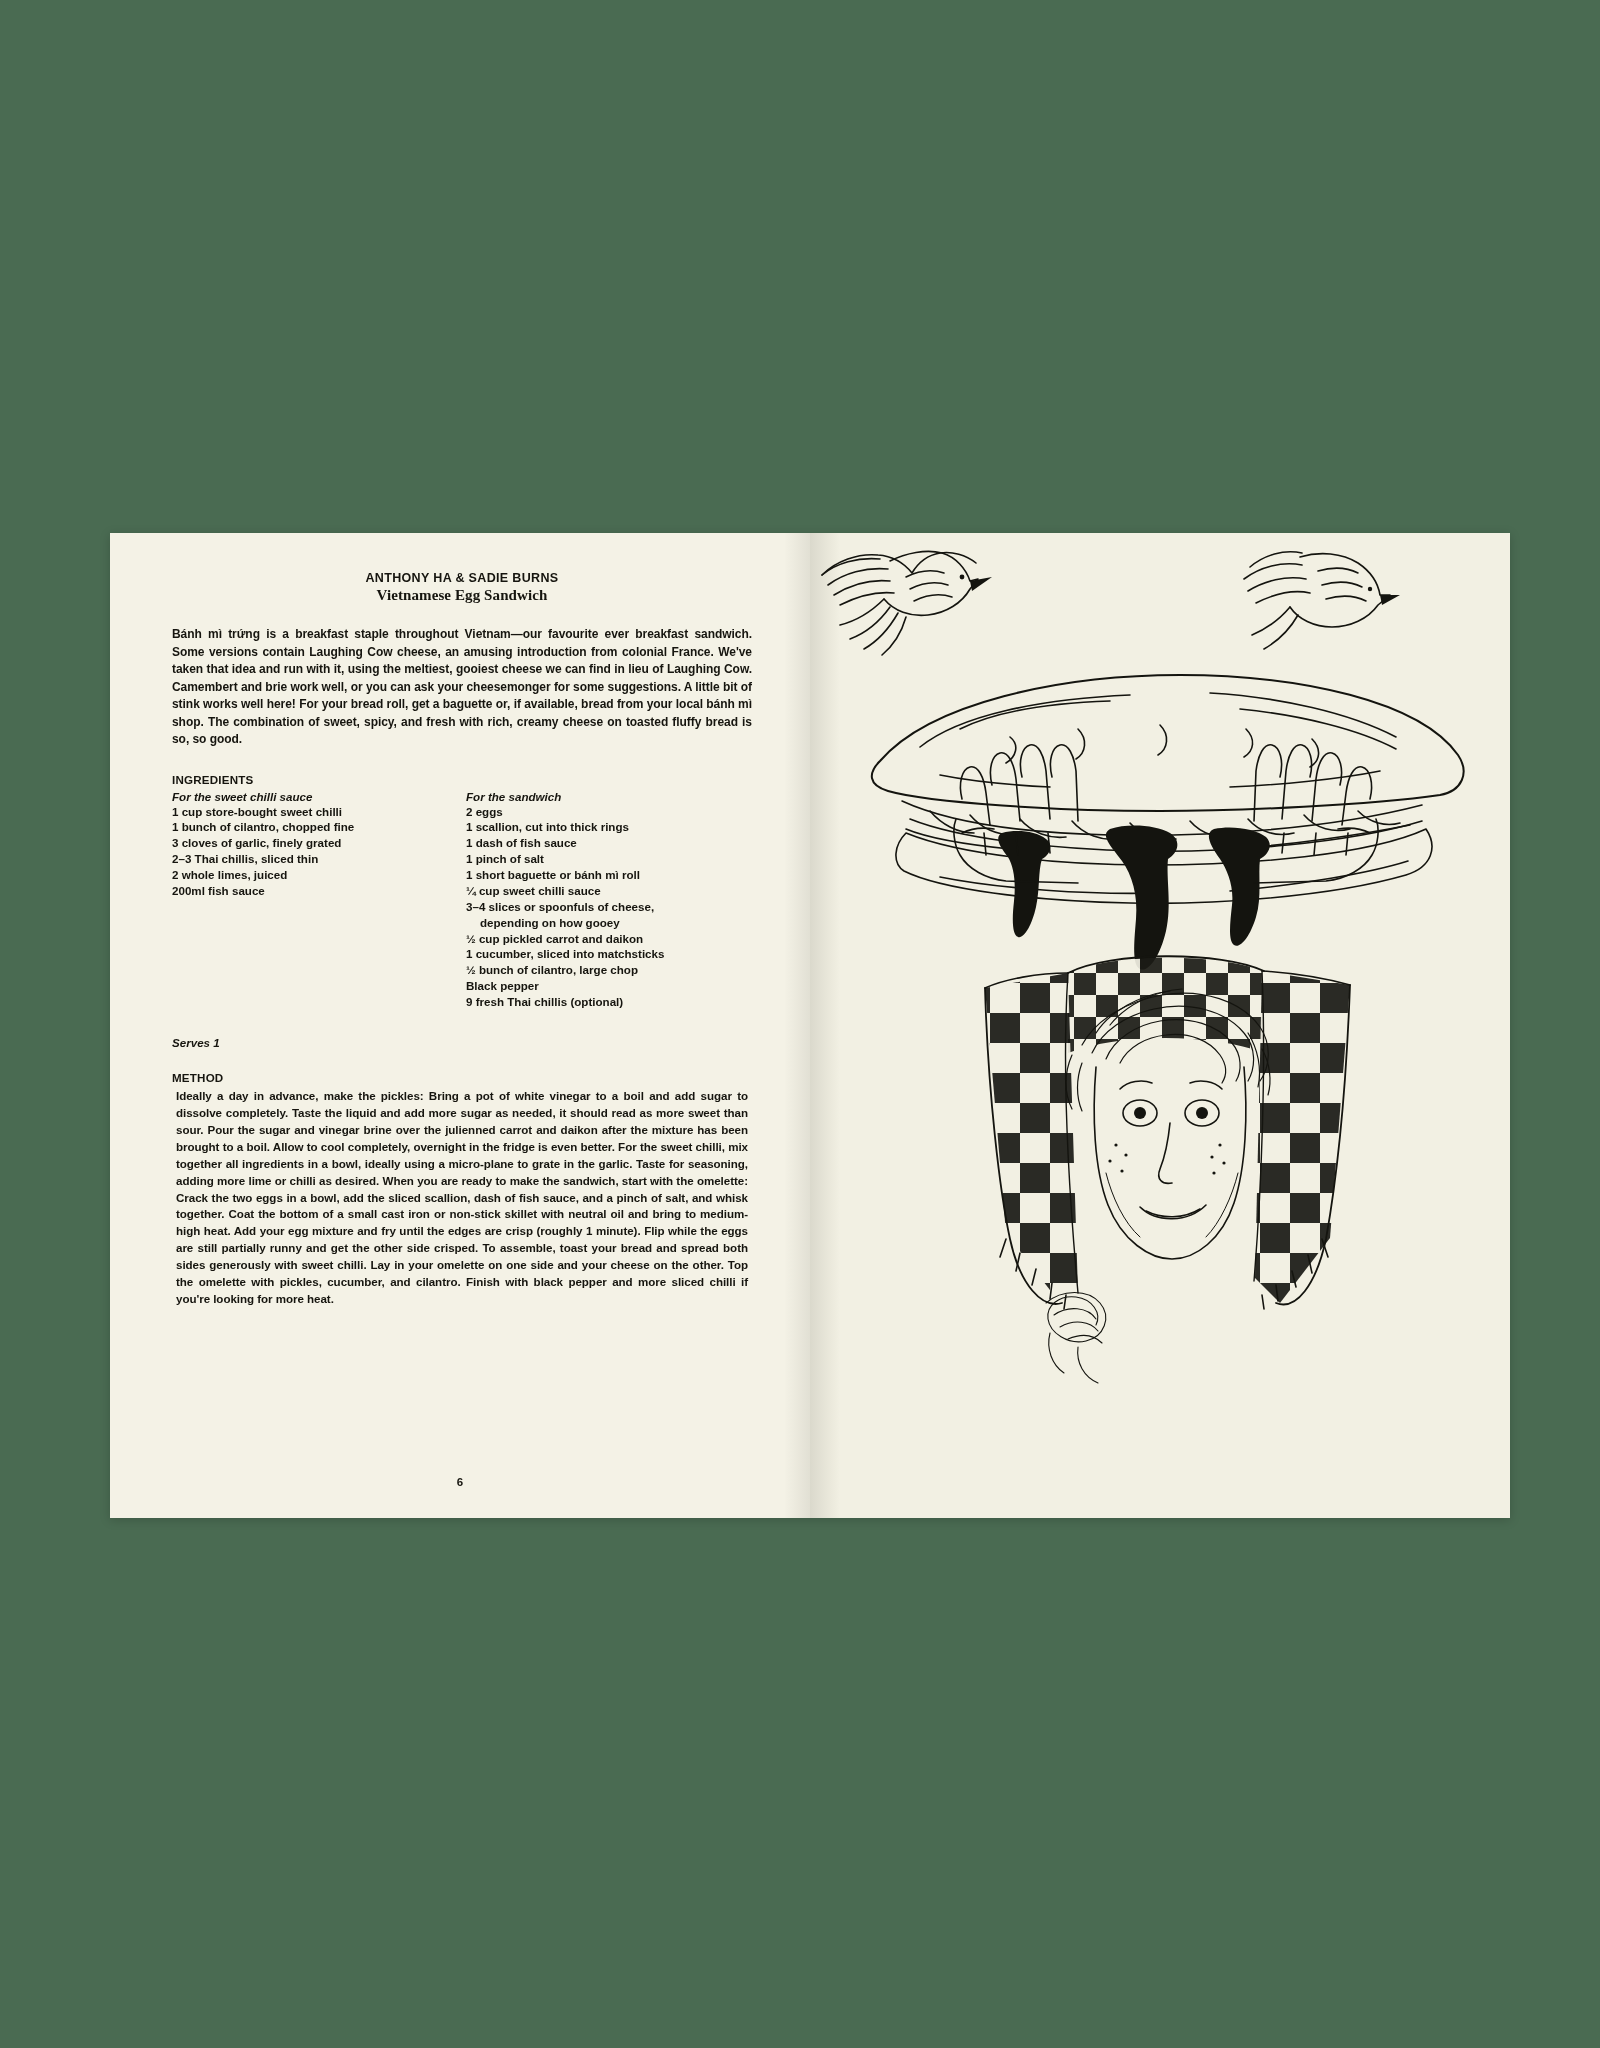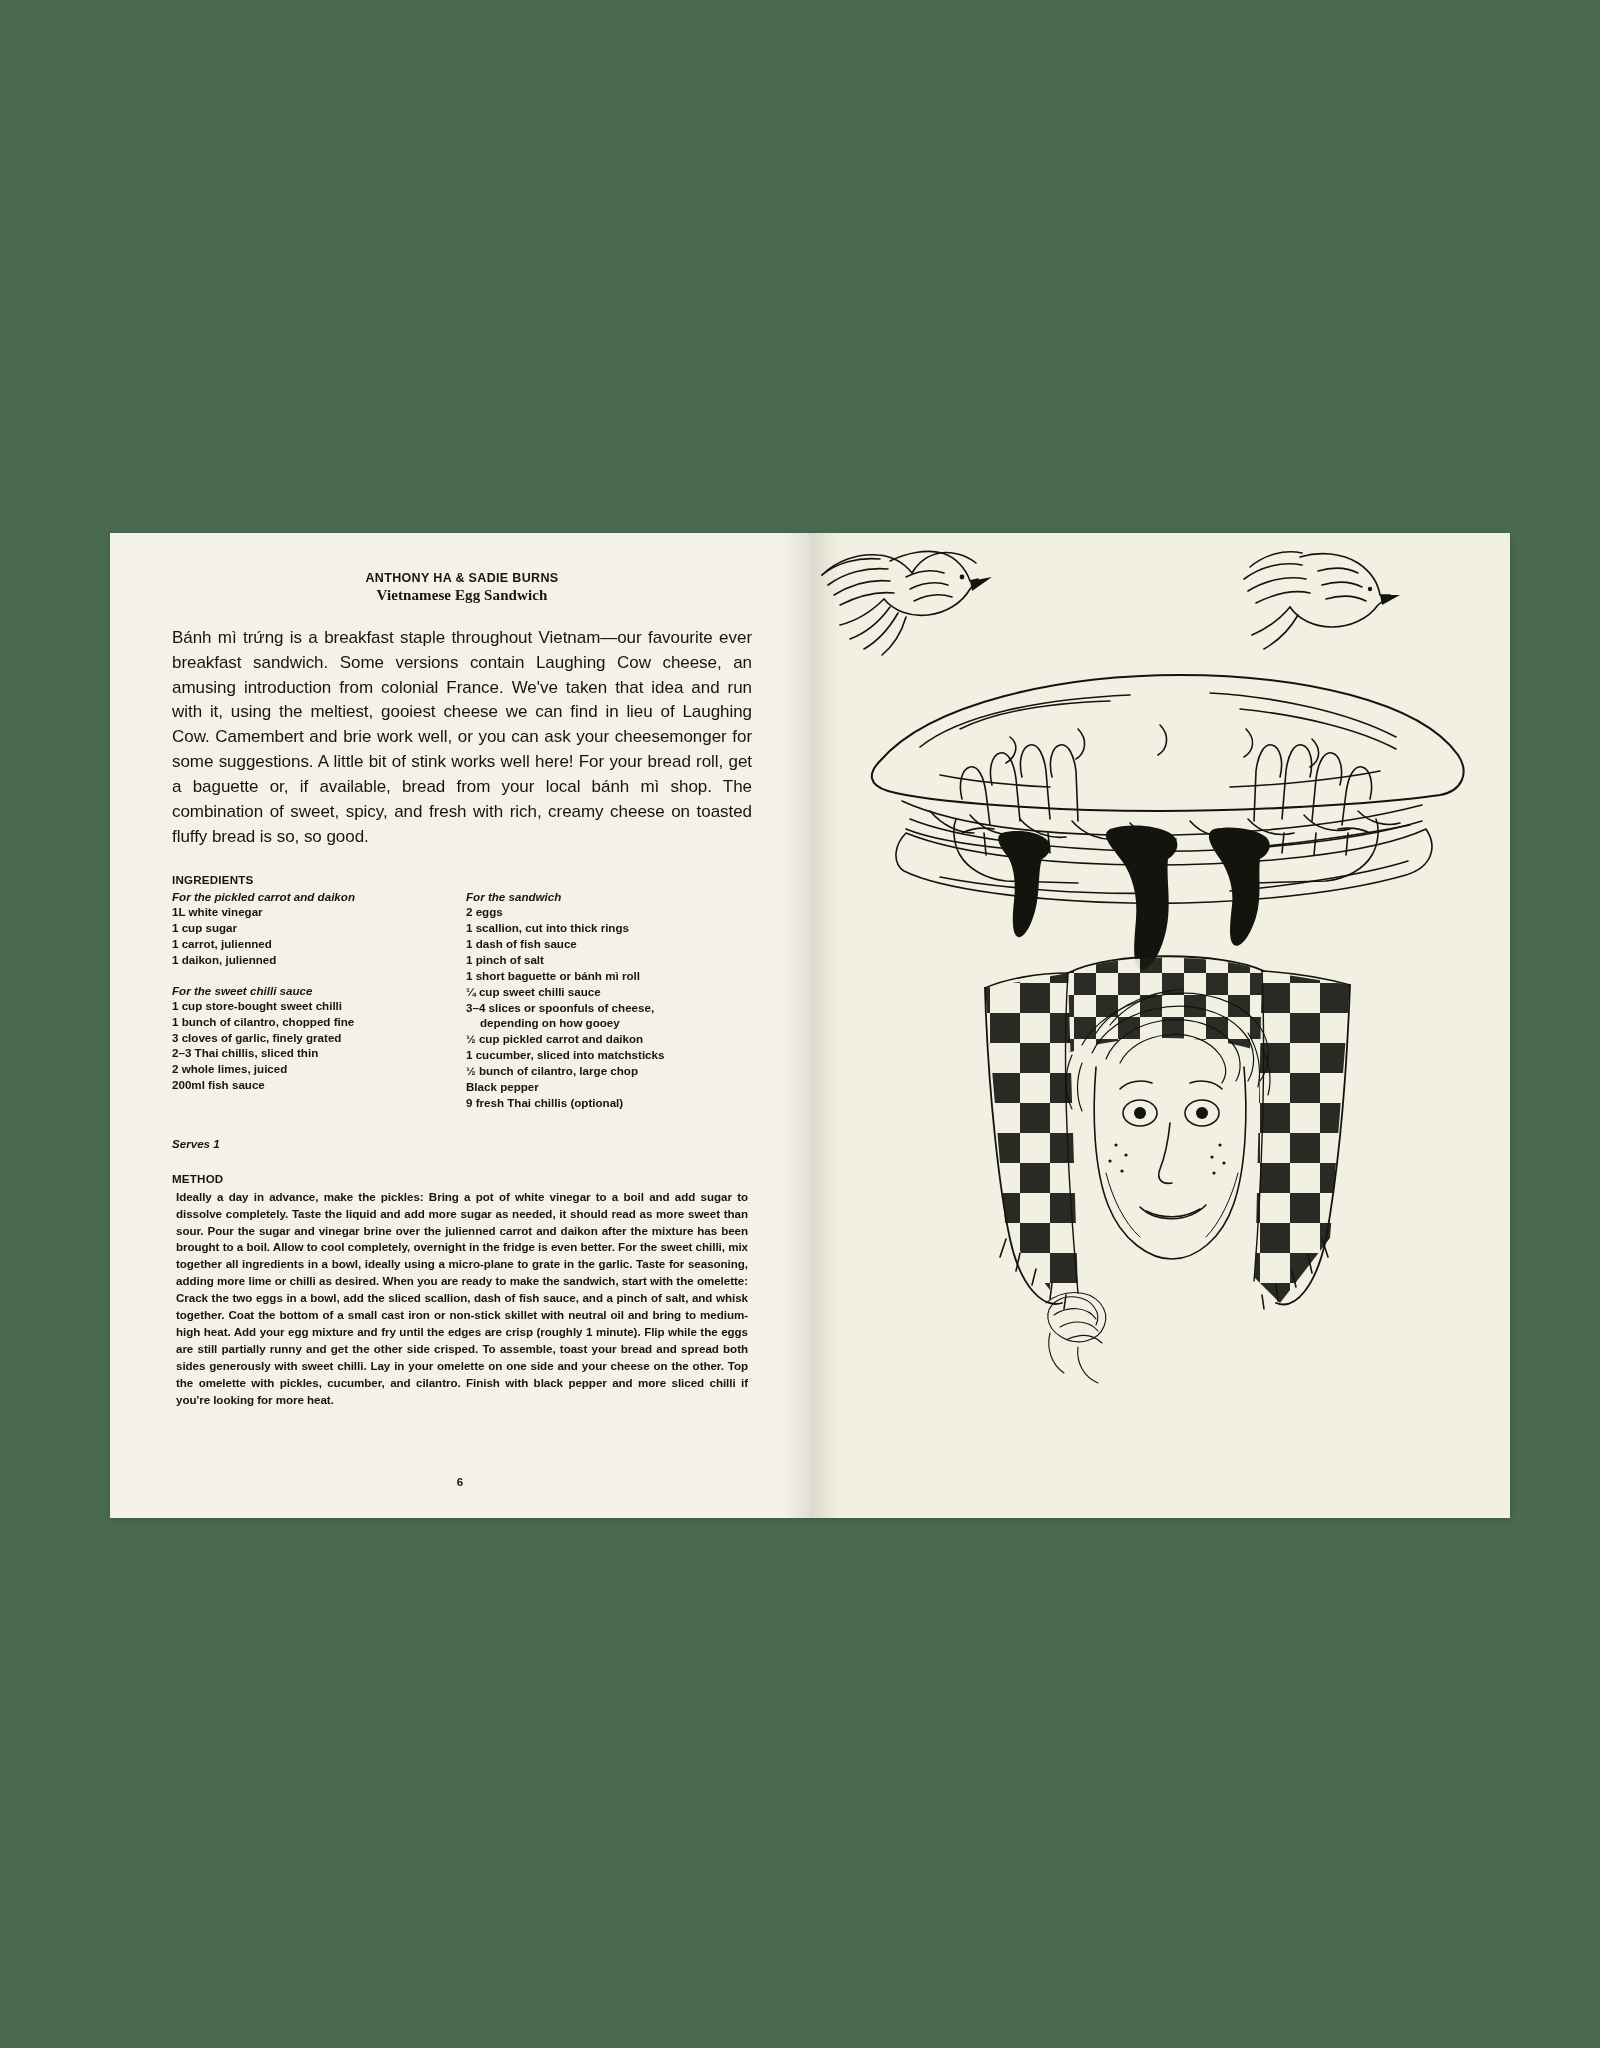--- a/index.html
+++ b/index.html
@@ -74,23 +74,23 @@
     margin: 0 0 2px 0;
   }
   .hdr-subtitle {
     font-size: 15px;
     letter-spacing: 0.1px;
     margin: 0 0 22px 0;
     font-family: Liberation Serif, serif;
   }
 
   .intro {
-    font-size: 17px;
+    font-size: 12px;
     line-height: 1.46;
-    font-weight: normal;
+    font-weight: bold;
     color: #16150f;
     text-align: justify;
     margin: 0 0 24px 0;
     letter-spacing: -0.05px;
   }
 
   .section-title {
     font-size: 11.6px;
     font-weight: bold;
     color: #16150f;
@@ -173,27 +173,20 @@
       <div class="hdr hdr-subtitle">Vietnamese Egg Sandwich</div>
 
       <p class="intro">Bánh mì trứng is a breakfast staple throughout Vietnam—our favourite ever breakfast sandwich. Some versions contain Laughing Cow cheese, an amusing introduction from colonial France. We've taken that idea and run with it, using the meltiest, gooiest cheese we can find in lieu of Laughing Cow. Camembert and brie work well, or you can ask your cheesemonger for some suggestions. A little bit of stink works well here! For your bread roll, get a baguette or, if available, bread from your local bánh mì shop. The combination of sweet, spicy, and fresh with rich, creamy cheese on toasted fluffy bread is so, so good.</p>
 
       <div class="section-title">INGREDIENTS</div>
 
       <div class="ing-cols">
 
         <div class="ing-col">
 
-          <div class="ing-group">
-            <div class="ing-group-title">For the pickled carrot and daikon</div>
-            <div class="ing-item">1L white vinegar</div>
-            <div class="ing-item">1 cup sugar</div>
-            <div class="ing-item">1 carrot, julienned</div>
-            <div class="ing-item">1 daikon, julienned</div>
-          </div>
 
           <div class="ing-group">
             <div class="ing-group-title">For the sweet chilli sauce</div>
             <div class="ing-item">1 cup store-bought sweet chilli</div>
             <div class="ing-item">1 bunch of cilantro, chopped fine</div>
             <div class="ing-item">3 cloves of garlic, finely grated</div>
             <div class="ing-item">2–3 Thai chillis, sliced thin</div>
             <div class="ing-item">2 whole limes, juiced</div>
             <div class="ing-item">200ml fish sauce</div>
           </div>

